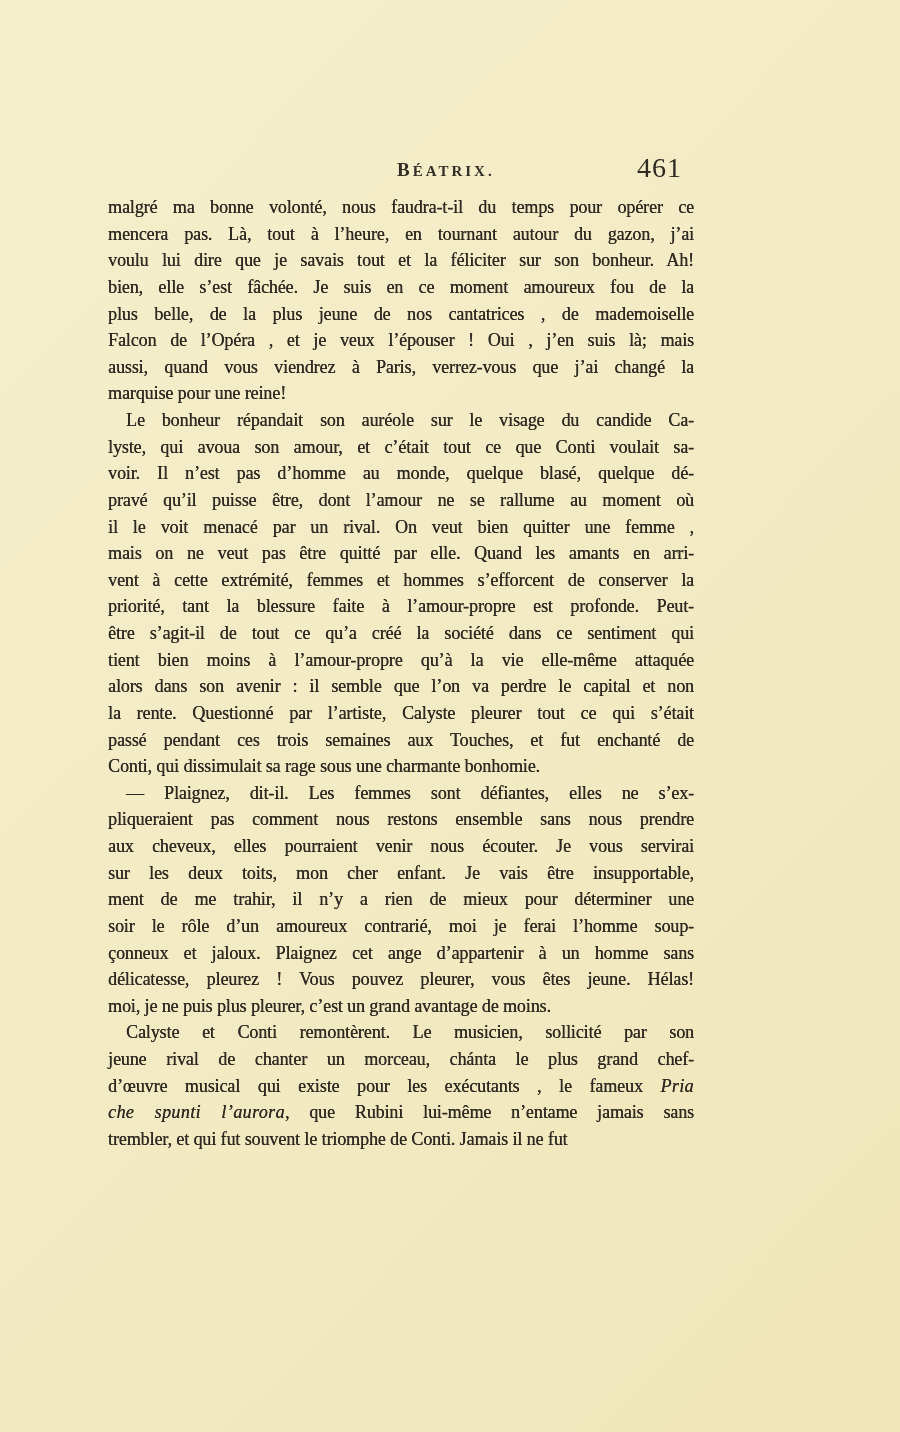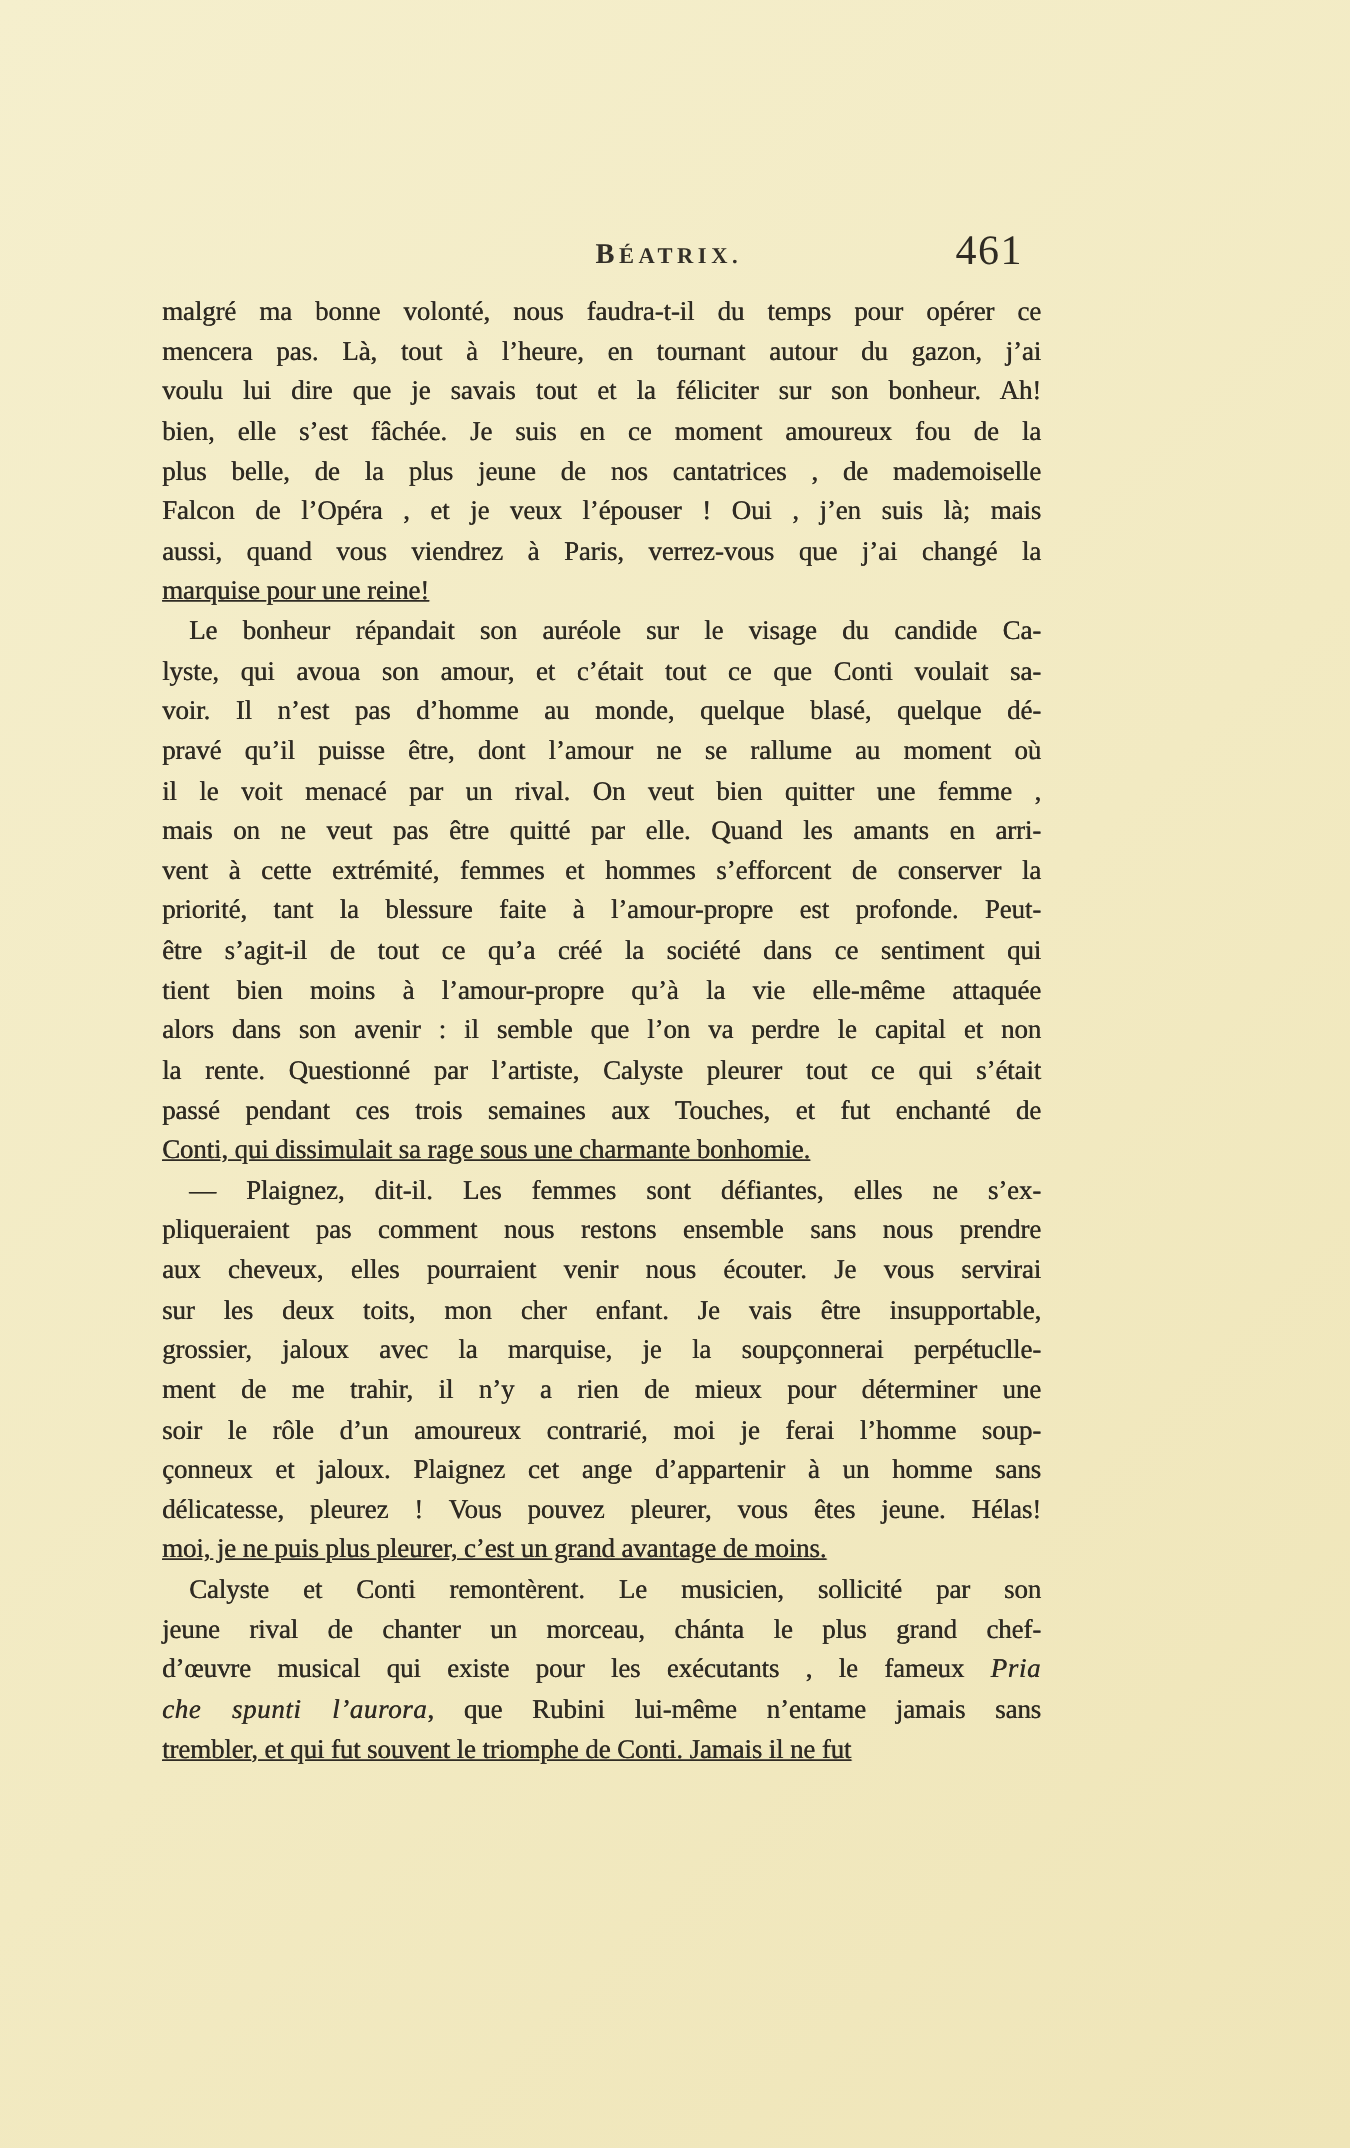--- a/index.html
+++ b/index.html
@@ -32,21 +32,21 @@
     letter-spacing: -0.1px;
     text-shadow: 0.25px 0 0 currentColor;
   }
   .para { margin: 0; }
   .line {
     display: block;
     text-align: justify;
     text-align-last: justify;
     white-space: nowrap;
   }
-  .line.para-end { text-align-last: left; text-decoration: underline; }
+  .line.para-end { text-align-last: left; }
   .line.indent { text-indent: 18px; }
   .it { font-style: italic; letter-spacing: 0.4px; }
 </style>
 </head>
 <body>
 
 <div class="page">
 
   <div class="running-header">
     <span class="running-title">BÉATRIX.</span>
@@ -81,21 +81,20 @@
       <span class="line">la rente. Questionné par l’artiste, Calyste pleurer tout ce qui s’était</span>
       <span class="line">passé pendant ces trois semaines aux Touches, et fut enchanté de</span>
       <span class="line para-end">Conti, qui dissimulait sa rage sous une charmante bonhomie.</span>
     </div>
 
     <div class="para">
       <span class="line indent">— Plaignez, dit-il. Les femmes sont défiantes, elles ne s’ex-</span>
       <span class="line">pliqueraient pas comment nous restons ensemble sans nous prendre</span>
       <span class="line">aux cheveux, elles pourraient venir nous écouter. Je vous servirai</span>
       <span class="line">sur les deux toits, mon cher enfant. Je vais être insupportable,</span>
-      <span class="line">grossier, jaloux avec la marquise, je la soupçonnerai perpétuclle-</span>
       <span class="line">ment de me trahir, il n’y a rien de mieux pour déterminer une</span>
       <span class="line">soir le rôle d’un amoureux contrarié, moi je ferai l’homme soup-</span>
       <span class="line">çonneux et jaloux. Plaignez cet ange d’appartenir à un homme sans</span>
       <span class="line">délicatesse, pleurez ! Vous pouvez pleurer, vous êtes jeune. Hélas!</span>
       <span class="line para-end">moi, je ne puis plus pleurer, c’est un grand avantage de moins.</span>
     </div>
 
     <div class="para">
       <span class="line indent">Calyste et Conti remontèrent. Le musicien, sollicité par son</span>
       <span class="line">jeune rival de chanter un morceau, chánta le plus grand chef-</span>

